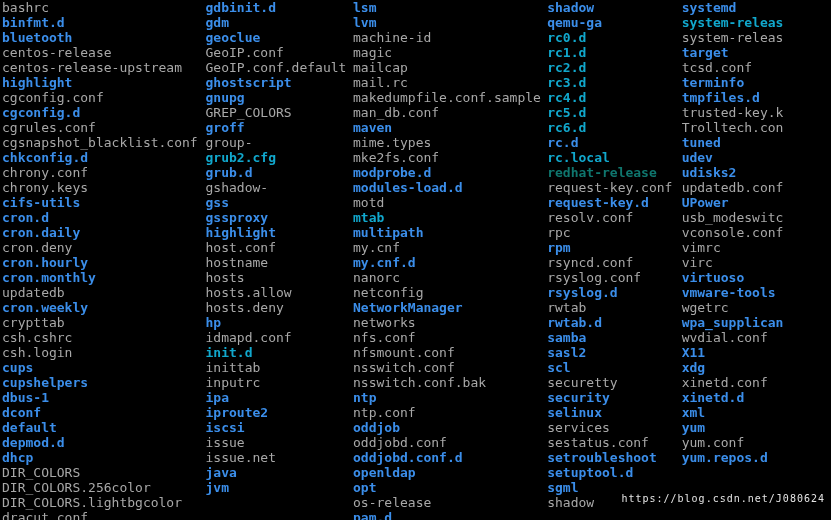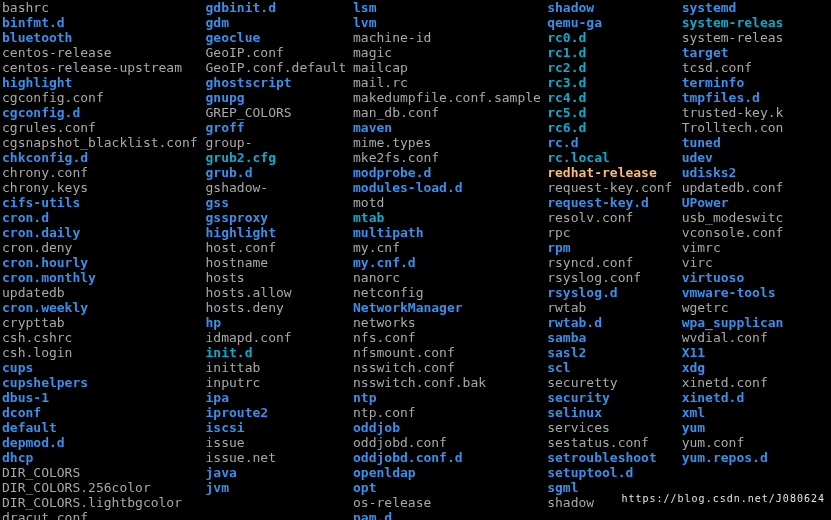--- a/index.html
+++ b/index.html
@@ -7,21 +7,21 @@
   .ls{display:flex;flex-direction:row;padding:0 0 0 2px}
   .col{display:flex;flex-direction:column;white-space:nowrap}
   .c0{width:218px}
   .c1{width:158px}
   .c2{width:208px}
   .c3{width:144px}
   .c4{width:160px}
   .entry{color:#a8a8a8}
   .dir{color:#3b8eea;font-weight:bold}
   .link{color:#11a8cd;font-weight:bold}
-  .red{color:#fdba74;font-weight:bold}
+  .red{color:#0f766e;font-weight:bold}
   .watermark{position:absolute;right:6px;bottom:14px;color:#e5e5e5;font-size:10px;letter-spacing:1px;font-family:monospace}
 </style>
 </head>
 <body>
 
 <div class="ls">
   <div class="col c0">
       <span class="entry">bashrc</span>
       <span class="dir">binfmt.d</span>
       <span class="dir">bluetooth</span>

